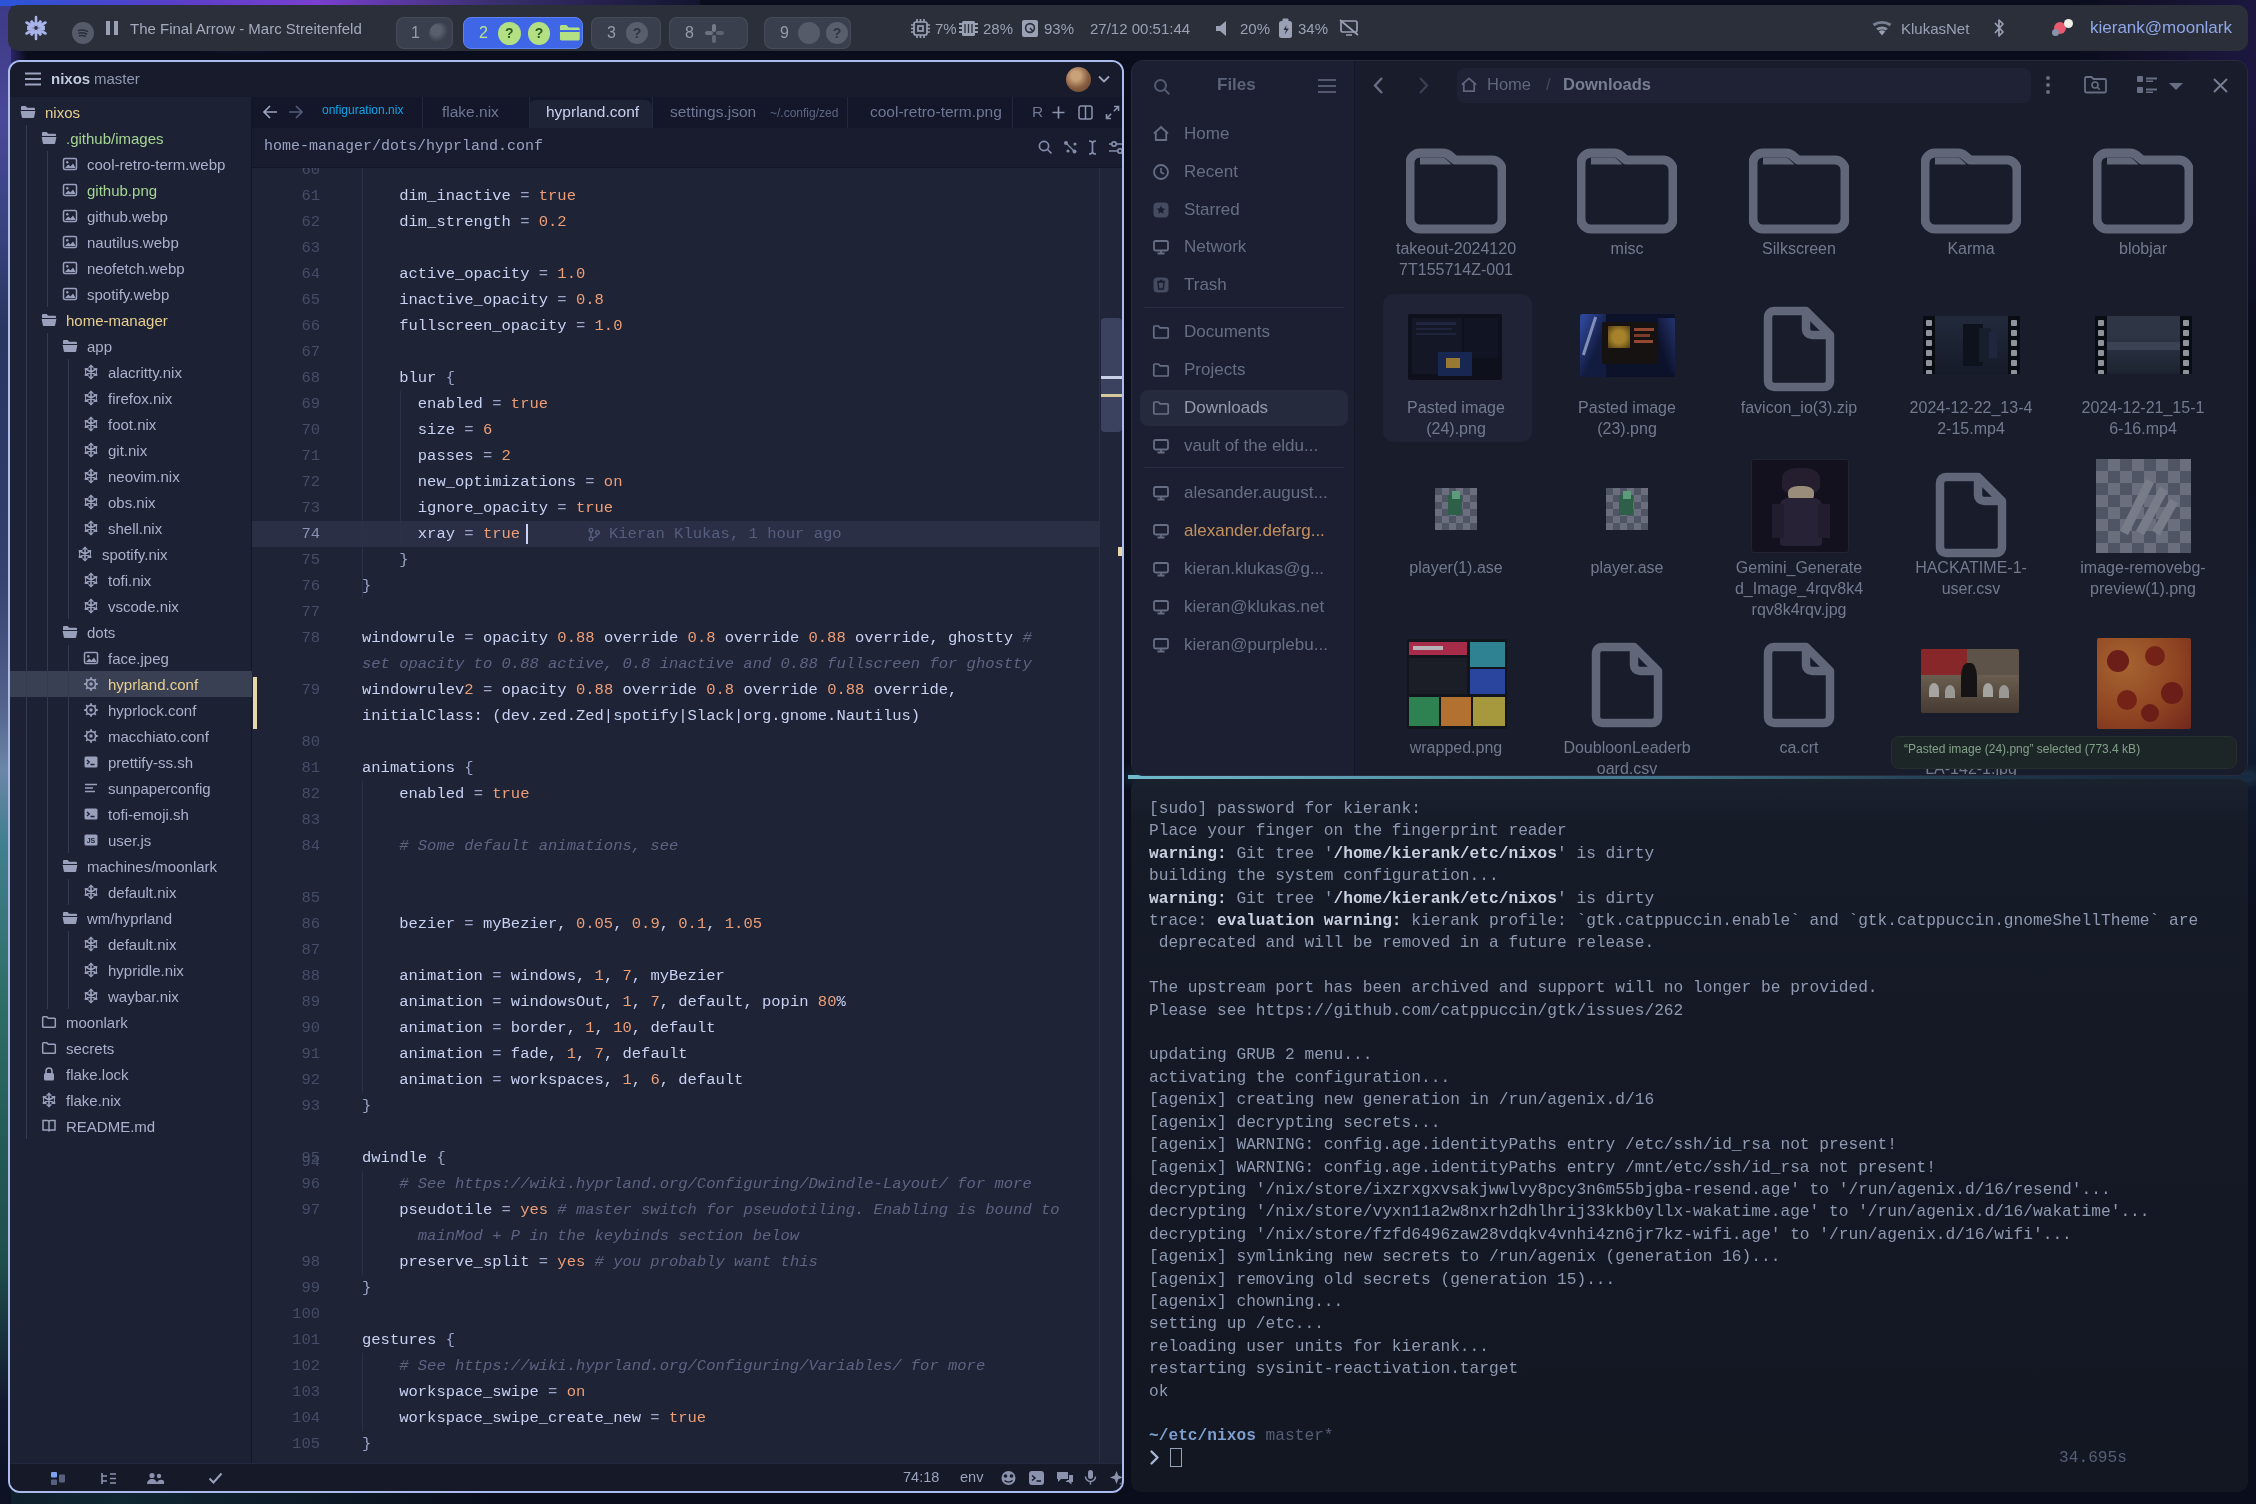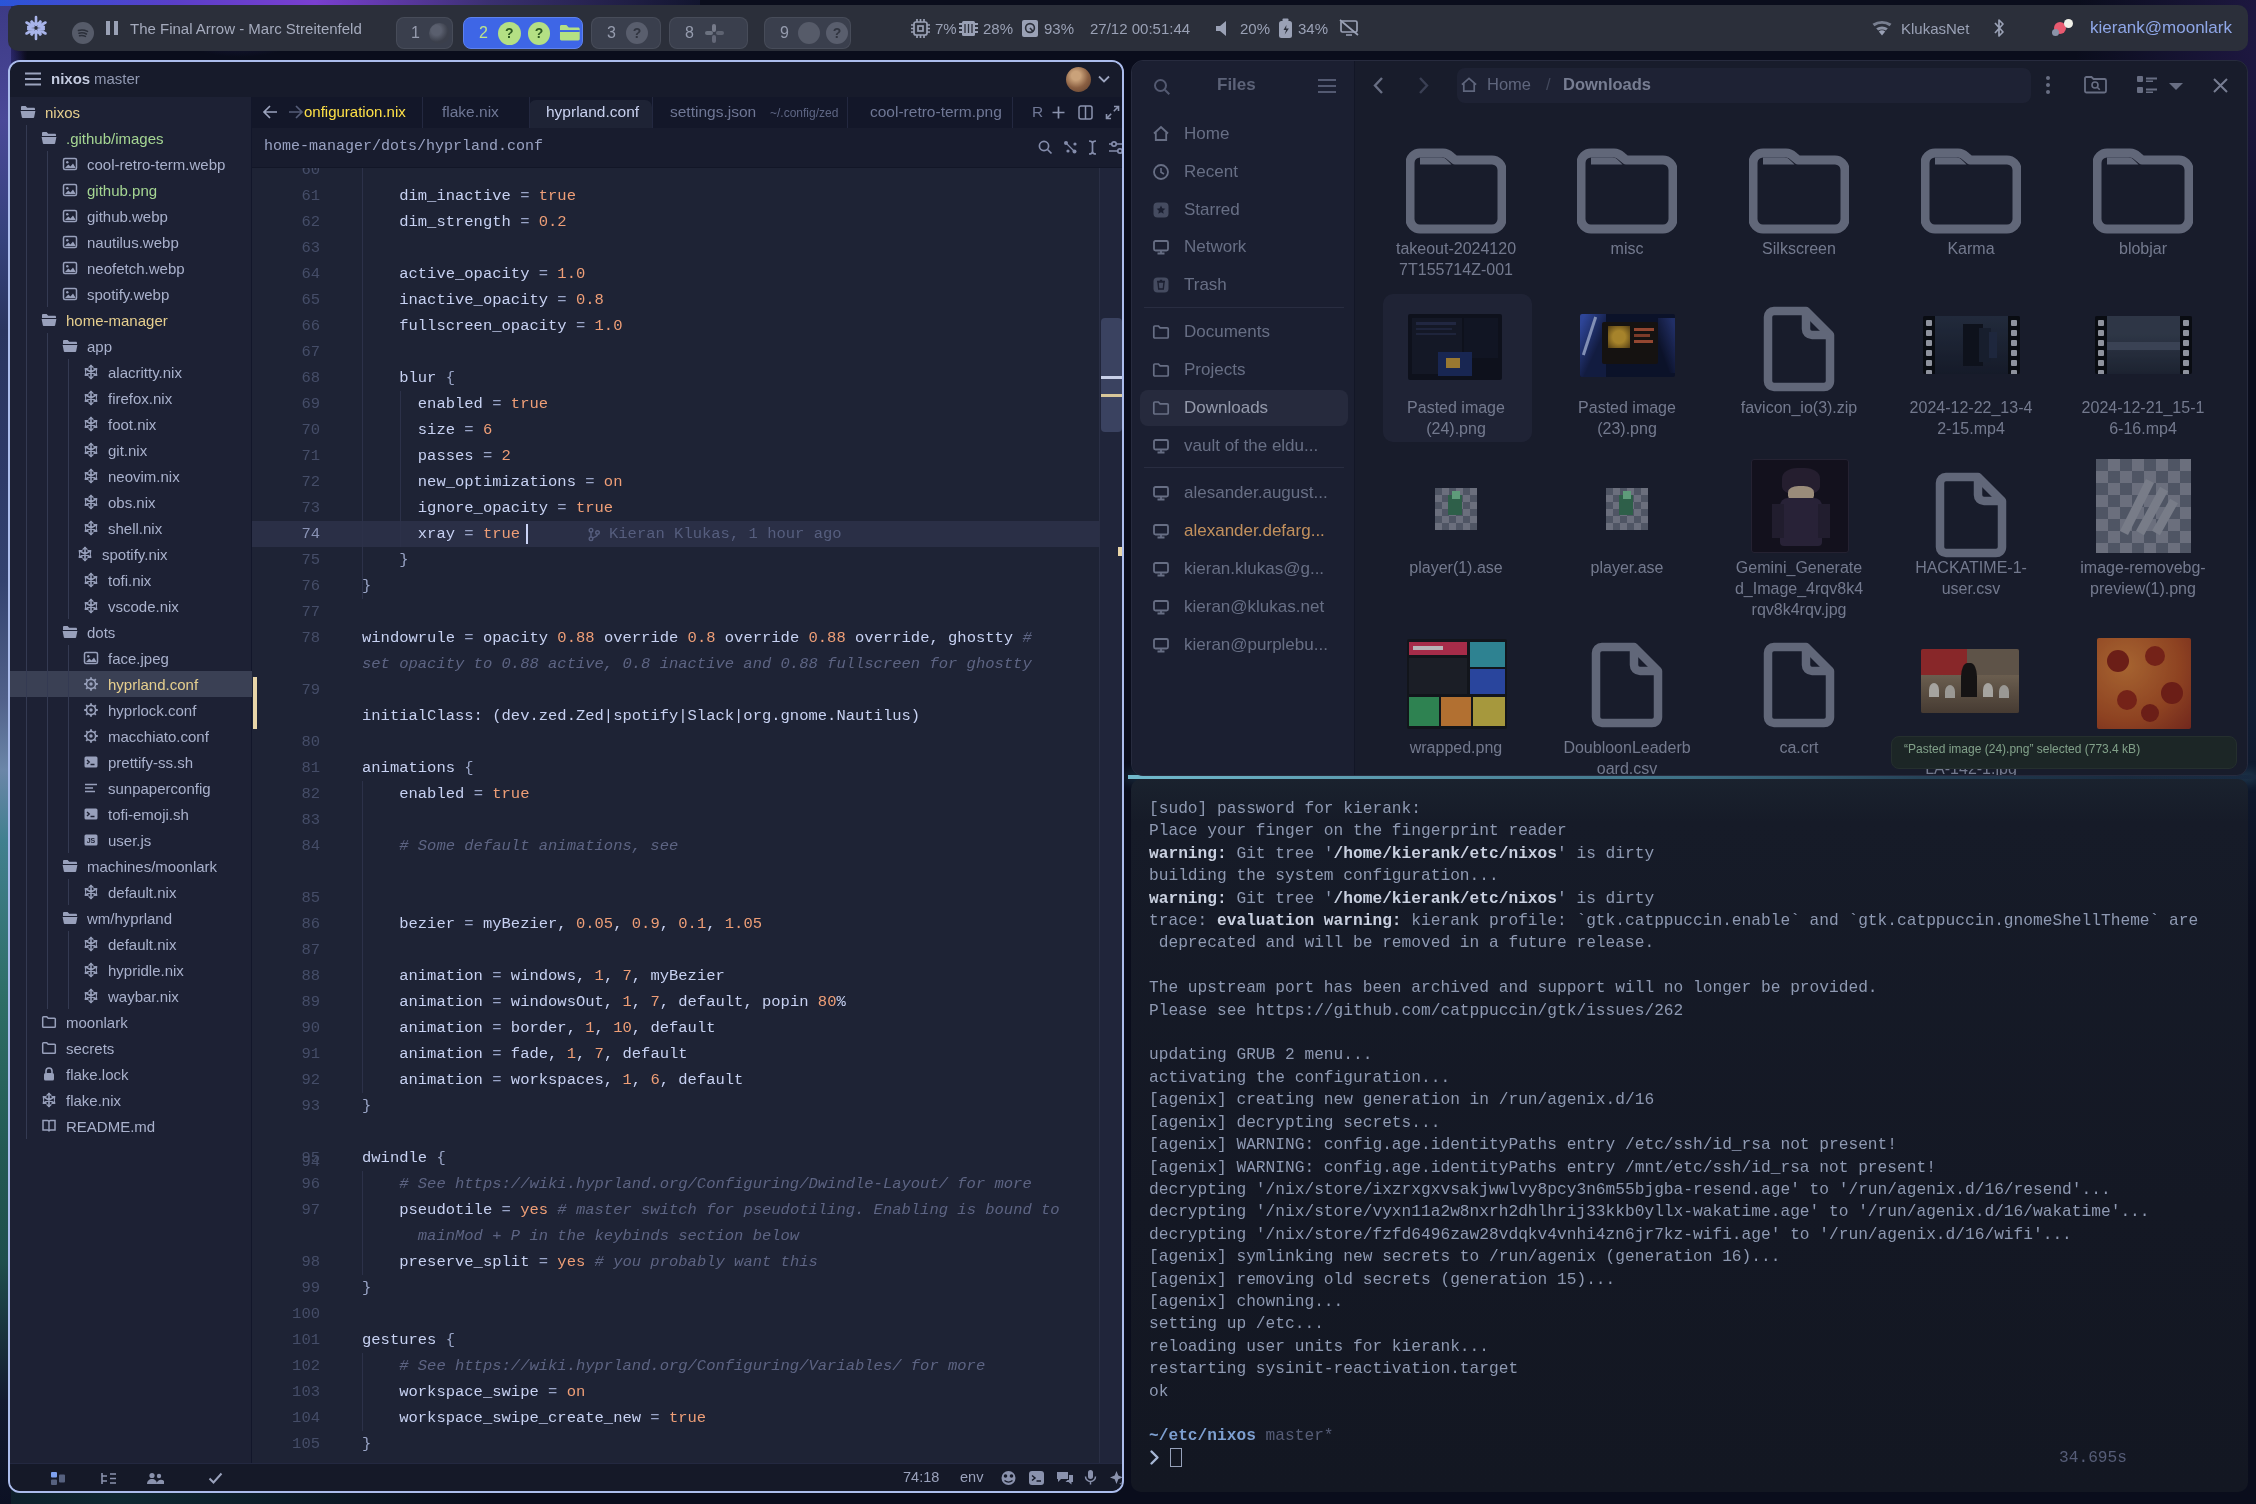--- a/index.html
+++ b/index.html
@@ -530,21 +530,21 @@
         </svg>
       <svg class="abs" style="left:36px;top:8px" width="16" height="14" viewBox="0 0 16 14">
           <path d="M8 1l6 6-6 6M1 7h13" stroke="#555d78" stroke-width="1.7" fill="none"></path>
         </svg>
       <div class="abs" style="left:277px;top:3px;width:123px;height:28px;background:#1e2335;border-radius:7px 7px 0 0"></div>
       <div class="abs" style="left:170px;top:0;width:1px;height:31px;background:#232840"></div>
       <div class="abs" style="left:277px;top:0;width:1px;height:31px;background:#232840"></div>
       <div class="abs" style="left:400px;top:0;width:1px;height:31px;background:#232840"></div>
       <div class="abs" style="left:595px;top:0;width:1px;height:31px;background:#232840"></div>
       <div class="abs" style="left:760px;top:0;width:1px;height:31px;background:#232840"></div>
-      <span class="abs" style="left:52px;top:6px;font-size:15px;color:#fde047">onfiguration.nix</span>
+      <span class="abs" style="left:70px;top:6px;font-size:12px;color:#0ea5e9">onfiguration.nix</span>
       <span class="abs" style="left:190px;top:6px;font-size:15.5px;color:#6f7795">flake.nix</span>
       <span class="abs" style="left:294px;top:6px;font-size:15.5px;color:#c9d1ef">hyprland.conf</span>
       <span class="abs" style="left:418px;top:6px;font-size:15.5px;color:#6f7795">settings.json</span>
       <span class="abs" style="left:518px;top:9px;font-size:12px;color:#5e6684">~/.config/zed</span>
       <span class="abs" style="left:618px;top:6px;font-size:15.5px;color:#6f7795">cool-retro-term.png</span>
       <span class="abs" style="left:780px;top:6px;font-size:15.5px;color:#6f7795">R</span>
       <svg class="abs" style="left:799px;top:8px" width="15" height="15" viewBox="0 0 15 15">
           <path d="M7.5 1.5v12M1.5 7.5h12" stroke="#8b93ae" stroke-width="1.7"></path>
         </svg>
       <svg class="abs" style="left:826px;top:8px" width="15" height="15" viewBox="0 0 15 15">
@@ -619,20 +619,21 @@
       <div class="row" style="left:110px;top:353px">      xray <span class="eq">= </span><span class="num">true</span></div>
       <div class="ln" style="top:379px;">75</div>
       <div class="row" style="left:110px;top:379px"><span class="br">    }</span></div>
       <div class="ln" style="top:405px;">76</div>
       <div class="row" style="left:110px;top:405px"><span class="br">}</span></div>
       <div class="ln" style="top:431px;">77</div>
       <div class="ln" style="top:457px;">78</div>
       <div class="row" style="left:110px;top:457px">windowrule <span class="eq">= </span>opacity <span class="num">0.88</span> override <span class="num">0.8</span> override <span class="num">0.88</span> override, ghostty <span class="cmt">#</span></div>
       <div class="row" style="left:110px;top:483px"><span class="cmt">set opacity to 0.88 active, 0.8 inactive and 0.88 fullscreen for ghostty</span></div>
       <div class="ln" style="top:509px;">79</div>
+      <div class="row" style="left:110px;top:509px">windowrulev<span class="num">2</span> <span class="eq">= </span>opacity <span class="num">0.88</span> override <span class="num">0.8</span> override <span class="num">0.88</span> override,</div>
       <div class="row" style="left:110px;top:535px">initialClass: (dev.zed.Zed|spotify|Slack|org.gnome.Nautilus)</div>
       <div class="ln" style="top:561px;">80</div>
       <div class="ln" style="top:587px;">81</div>
       <div class="row" style="left:110px;top:587px">animations <span class="br">{</span></div>
       <div class="ln" style="top:613px;">82</div>
       <div class="row" style="left:110px;top:613px">    enabled <span class="eq">= </span><span class="num">true</span></div>
       <div class="ln" style="top:639px;">83</div>
       <div class="ln" style="top:665px;">84</div>
       <div class="row" style="left:110px;top:665px"><span class="cmt">    # Some default animations, see</span></div>
       <div class="ln" style="top:717px;">85</div>

